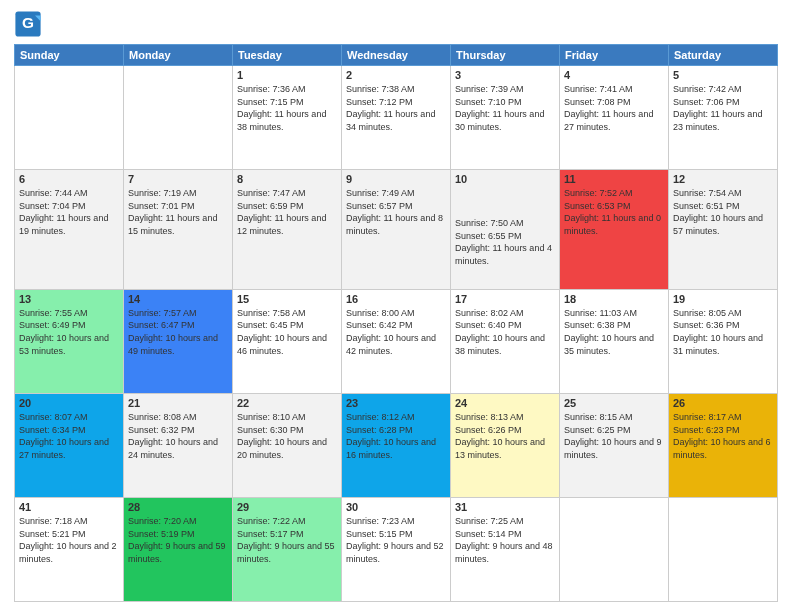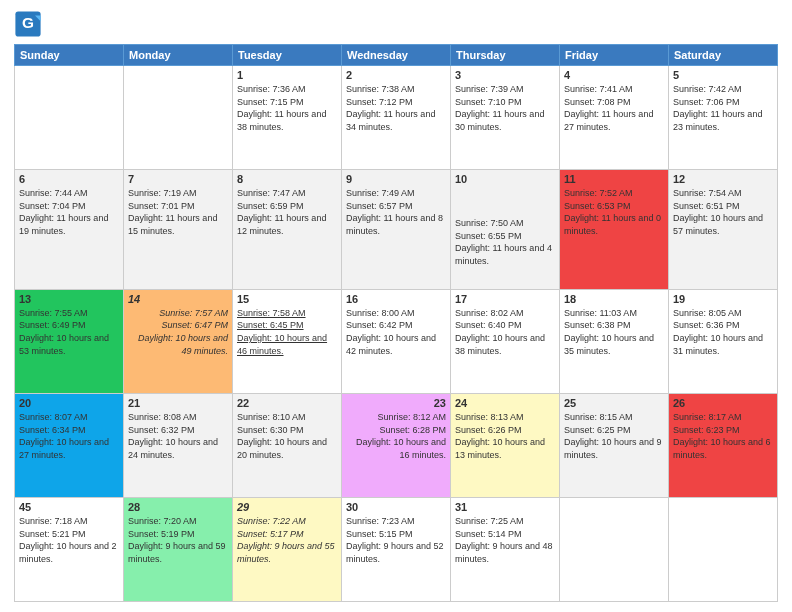--- a/index.html
+++ b/index.html
@@ -204,35 +204,35 @@
 Daylight: 11 hours and 0 minutes.</div>
           </td>
           <td style="background: rgb(242, 242, 242);">
             <span class="day-num">12</span>
             <div class="day-detail" style="white-space: pre-line;">Sunrise: 7:54 AM
 Sunset: 6:51 PM
 Daylight: 10 hours and 57 minutes.</div>
           </td>
         </tr>
         <tr>
-          <td style="background: #22c55e;">
+          <td style="background: #86efac;">
             <span class="day-num">13</span>
             <div class="day-detail" style="white-space: pre-line;">Sunrise: 7:55 AM
 Sunset: 6:49 PM
 Daylight: 10 hours and 53 minutes.</div>
           </td>
-          <td style="background: #fdba74; font-style: italic;">
+          <td style="background: #3b82f6;">
             <span class="day-num">14</span>
-            <div class="day-detail" style="white-space: pre-line; text-align: right;">Sunrise: 7:57 AM
+            <div class="day-detail" style="white-space: pre-line;">Sunrise: 7:57 AM
 Sunset: 6:47 PM
 Daylight: 10 hours and 49 minutes.</div>
           </td>
           <td style="background: rgb(255, 255, 255);">
             <span class="day-num">15</span>
-            <div class="day-detail" style="white-space: pre-line; text-decoration: underline;">Sunrise: 7:58 AM
+            <div class="day-detail" style="white-space: pre-line;">Sunrise: 7:58 AM
 Sunset: 6:45 PM
 Daylight: 10 hours and 46 minutes.</div>
           </td>
           <td style="background: rgb(255, 255, 255);">
             <span class="day-num">16</span>
             <div class="day-detail" style="white-space: pre-line;">Sunrise: 8:00 AM
 Sunset: 6:42 PM
 Daylight: 10 hours and 42 minutes.</div>
           </td>
           <td style="background: rgb(255, 255, 255);">
@@ -266,59 +266,59 @@
             <div class="day-detail" style="white-space: pre-line;">Sunrise: 8:08 AM
 Sunset: 6:32 PM
 Daylight: 10 hours and 24 minutes.</div>
           </td>
           <td style="background: rgb(242, 242, 242);">
             <span class="day-num">22</span>
             <div class="day-detail" style="white-space: pre-line;">Sunrise: 8:10 AM
 Sunset: 6:30 PM
 Daylight: 10 hours and 20 minutes.</div>
           </td>
-          <td style="background: #f0abfc; text-align: right;">
+          <td style="background: #0ea5e9;">
             <span class="day-num">23</span>
             <div class="day-detail" style="white-space: pre-line;">Sunrise: 8:12 AM
 Sunset: 6:28 PM
 Daylight: 10 hours and 16 minutes.</div>
           </td>
           <td style="background: #fef9c3;">
             <span class="day-num">24</span>
             <div class="day-detail" style="white-space: pre-line;">Sunrise: 8:13 AM
 Sunset: 6:26 PM
 Daylight: 10 hours and 13 minutes.</div>
           </td>
           <td style="background: rgb(242, 242, 242);">
             <span class="day-num">25</span>
             <div class="day-detail" style="white-space: pre-line;">Sunrise: 8:15 AM
 Sunset: 6:25 PM
 Daylight: 10 hours and 9 minutes.</div>
           </td>
-          <td style="background: #ef4444;">
+          <td style="background: #eab308;">
             <span class="day-num">26</span>
             <div class="day-detail" style="white-space: pre-line;">Sunrise: 8:17 AM
 Sunset: 6:23 PM
 Daylight: 10 hours and 6 minutes.</div>
           </td>
         </tr>
         <tr>
           <td style="background: rgb(255, 255, 255);">
-            <span class="day-num">45</span>
+            <span class="day-num">41</span>
             <div class="day-detail" style="white-space: pre-line;">Sunrise: 7:18 AM
 Sunset: 5:21 PM
 Daylight: 10 hours and 2 minutes.</div>
           </td>
-          <td style="background: #86efac;">
+          <td style="background: #22c55e;">
             <span class="day-num">28</span>
             <div class="day-detail" style="white-space: pre-line;">Sunrise: 7:20 AM
 Sunset: 5:19 PM
 Daylight: 9 hours and 59 minutes.</div>
           </td>
-          <td style="background: #fef9c3; font-style: italic;">
+          <td style="background: #86efac;">
             <span class="day-num">29</span>
             <div class="day-detail" style="white-space: pre-line;">Sunrise: 7:22 AM
 Sunset: 5:17 PM
 Daylight: 9 hours and 55 minutes.</div>
           </td>
           <td style="background: rgb(255, 255, 255);">
             <span class="day-num">30</span>
             <div class="day-detail" style="white-space: pre-line;">Sunrise: 7:23 AM
 Sunset: 5:15 PM
 Daylight: 9 hours and 52 minutes.</div>

